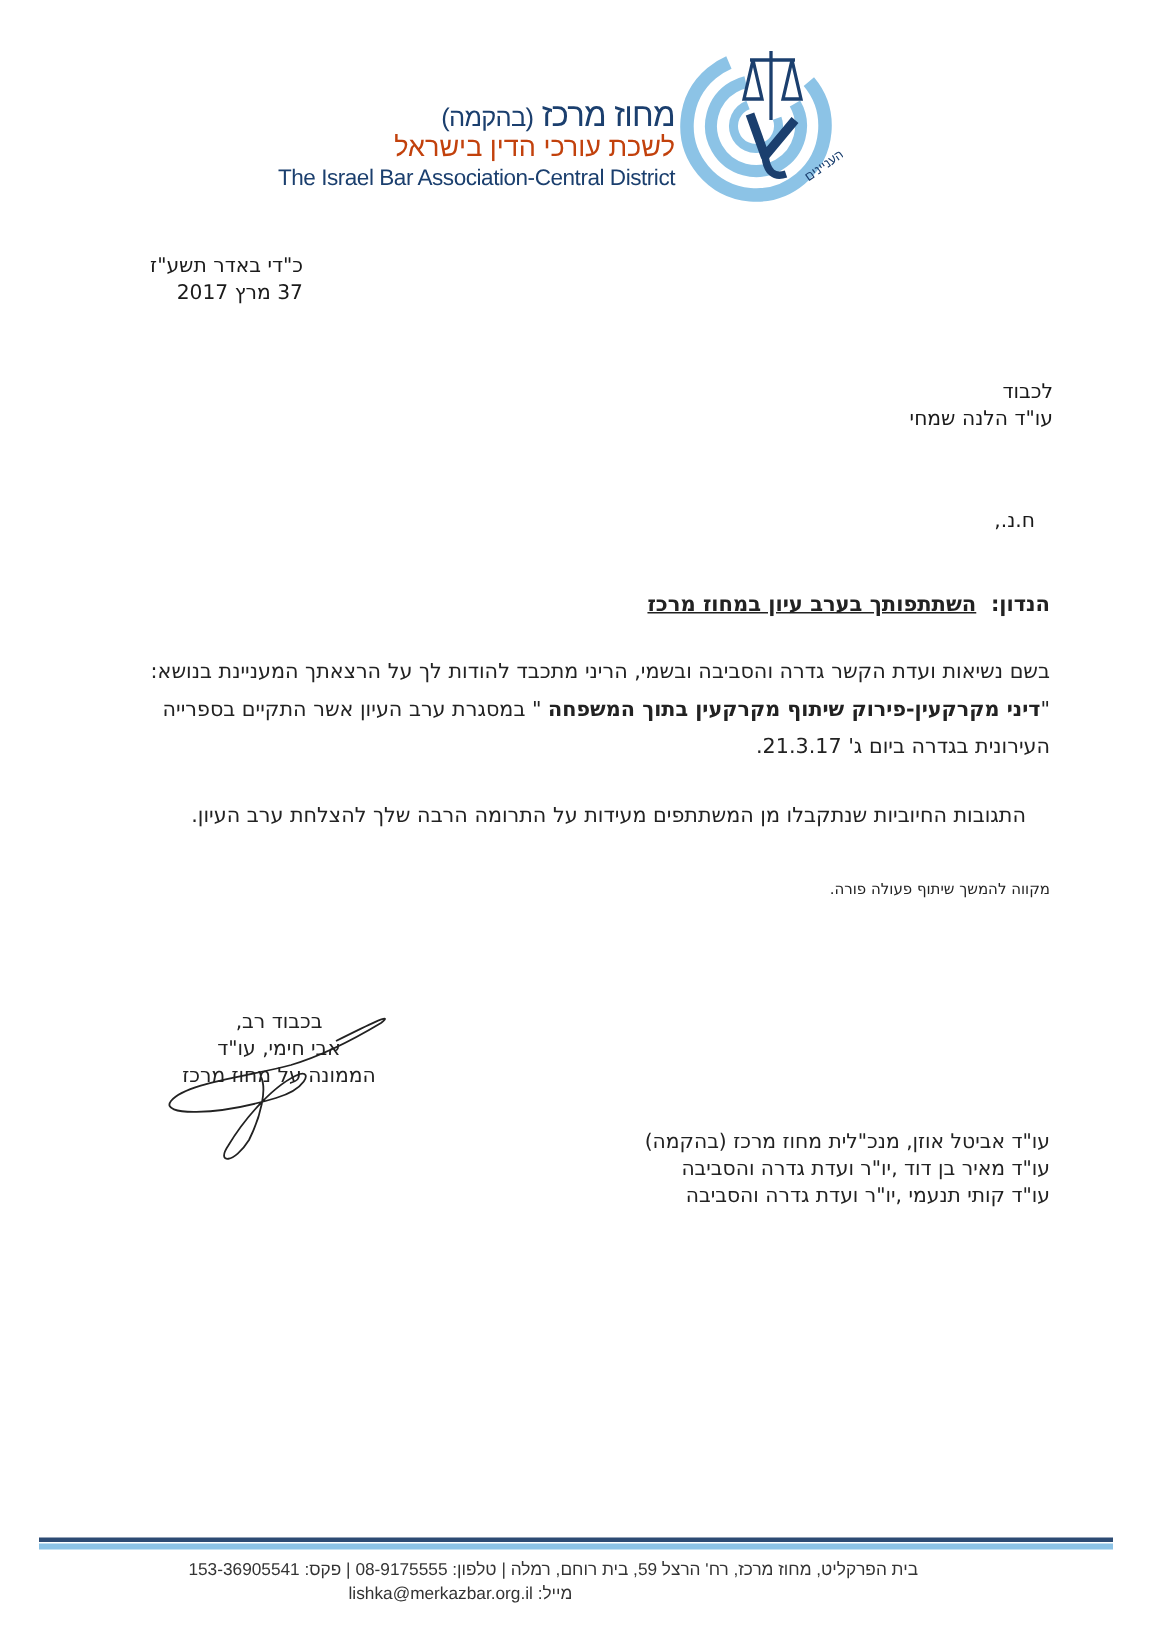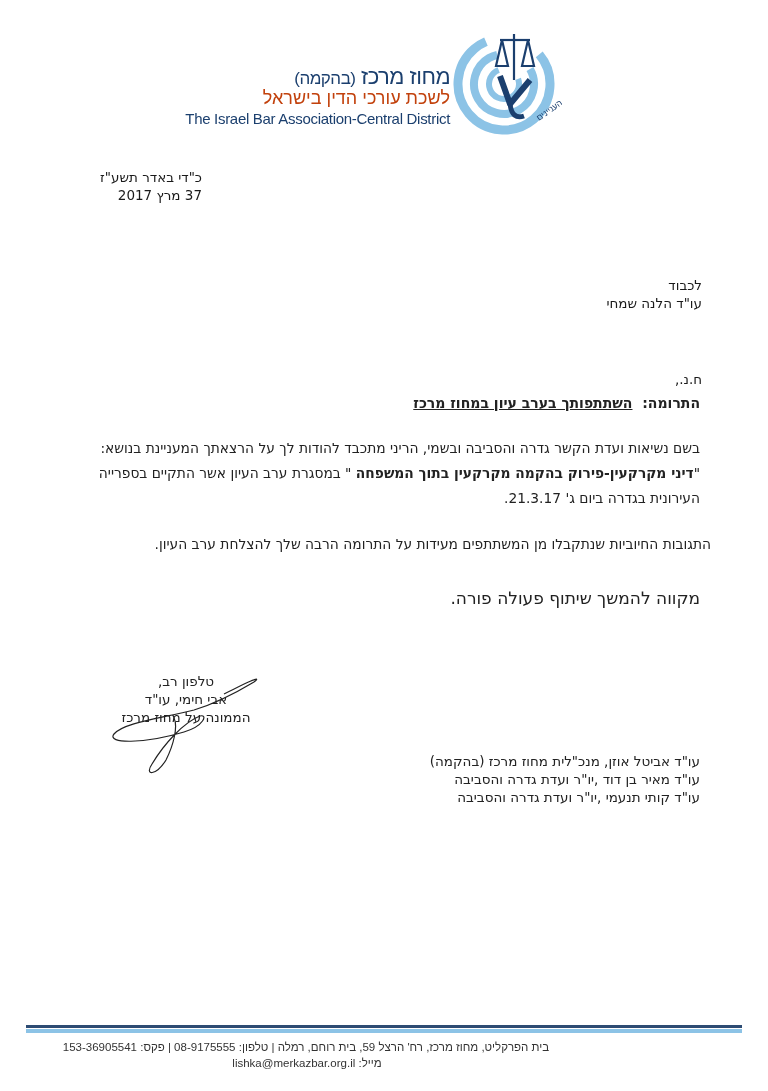--- a/index.html
+++ b/index.html
@@ -9,37 +9,37 @@
   .txt { font-size: 13.5px; line-height: 18px; color: #1a1a1a; }
 
   
   #logo-svg { position: absolute; left: 452px; top: 28px; width: 110px; height: 112px; }
   .hdr-he1 { position:absolute; right: 318px; top: 64px; font-size: 22px; color:#1b3f6e; letter-spacing: -0.5px; white-space: nowrap; font-family: "Liberation Sans", sans-serif; }
   .hdr-he1 .paren { font-size: 17px; color:#1b3f6e; }
   .hdr-he2 { position:absolute; right: 318px; top: 88px; font-size: 18px; color:#c2410c; white-space: nowrap; font-family: "Liberation Sans", sans-serif; }
   .hdr-en { position:absolute; right: 318px; top: 110px; font-size: 15px; color:#1b3f6e; white-space: nowrap; font-family: "Liberation Sans", sans-serif; letter-spacing:-0.3px; }
 
   .date-block { position:absolute; right: 566px; top: 168px; width: 140px; }
-  .recipient { position:absolute; right: 66px; top: 252px; width: 300px; margin-top: 24px; }
-  .greeting { position:absolute; right: 66px; top: 338px; margin-top: 32px; }
+  .recipient { position:absolute; right: 66px; top: 252px; width: 300px; }
+  .greeting { position:absolute; right: 78px; top: 338px; }
   .subject { position:absolute; right: 68px; top: 395px; font-weight: bold; font-size: 14px; white-space: nowrap; }
   .subject .subj-val { text-decoration: underline; margin-left: 20px; }
   .para1 { position:absolute; right: 68px; top: 436px; width: 620px; line-height: 25px; font-size: 13.8px; }
   .para1 .bold { font-weight: bold; }
-  .para2 { position:absolute; right: 57px; top: 536px; width: 620px; font-size: 13.8px; }
-  .para3 { position:absolute; right: 68px; top: 588px; width: 620px; font-size: 17px; }
+  .para2 { position:absolute; right: 84px; top: 536px; width: 620px; font-size: 13.8px; }
+  .para3 { position:absolute; right: 68px; top: 588px; width: 620px; font-size: 10px; }
 
   .sign { position:absolute; left: 106px; top: 672px; width: 160px; font-size: 13.5px; line-height: 18px; text-align: center; direction: rtl; }
   #signature-svg { position:absolute; left: 104px; top: 664px; width: 170px; height: 115px; pointer-events: none; }
 
   .cc { position:absolute; right: 68px; top: 752px; width: 360px; font-size: 13.5px; line-height: 18px; }
 
   .footer-line-dark { position:absolute; left: 26px; top: 1025px; width: 716px; height: 3px; background: #2d4b73; }
   .footer-line-light { position:absolute; left: 26px; top: 1029px; width: 716px; height: 4px; background: #8cc3e6; }
-  .footer-addr { position:absolute; left: 0; top: 1041px; width: 612px; text-align: center; direction: rtl; font-size: 11.5px; color: #333; font-family: "Liberation Sans", sans-serif; white-space: nowrap; }
+  .footer-addr { position:absolute; left: 0; top: 1041px; width: 612px; text-align: right; direction: rtl; font-size: 11.5px; color: #333; font-family: "Liberation Sans", sans-serif; white-space: nowrap; }
   .footer-mail { position:absolute; left: 0; top: 1057px; width: 614px; text-align: center; direction: rtl; font-size: 11.5px; color: #333; font-family: "Liberation Sans", sans-serif; }
 </style>
 </head>
 <body>
 
 <svg id="logo-svg" viewBox="0 0 110 112">
   <g fill="none" stroke="#8cc3e6">
     <circle cx="52" cy="56" r="46" stroke-width="9" stroke-dasharray="230 60" transform="rotate(-40 52 56)"></circle>
     <circle cx="52" cy="56" r="30" stroke-width="8" stroke-dasharray="150 40" transform="rotate(-30 52 56)"></circle>
     <circle cx="52" cy="56" r="15" stroke-width="6" stroke-dasharray="70 25" transform="rotate(-20 52 56)"></circle>
@@ -68,31 +68,31 @@
 </div>
 
 <div class="recipient rtl txt">
   <div>לכבוד</div>
   <div>עו"ד הלנה שמחי</div>
 </div>
 
 <div class="greeting rtl txt">ח.נ.,</div>
 
 <div class="subject rtl">
-  <span>התרומה:</span>&nbsp;
+  <span>הנדון:</span>&nbsp;
   <span class="subj-val">השתתפותך בערב עיון במחוז מרכז</span>
 </div>
 
-<div class="para1 rtl"><span>בשם נשיאות ועדת הקשר גדרה והסביבה  ובשמי, הריני מתכבד להודות לך על הרצאתך המעניינת בנושא: "</span><span class="bold">דיני מקרקעין-פירוק בהקמה מקרקעין בתוך המשפחה</span><span> " במסגרת ערב העיון אשר התקיים בספרייה העירונית בגדרה ביום ג' 21.3.17.</span></div>
+<div class="para1 rtl"><span>בשם נשיאות ועדת הקשר גדרה והסביבה  ובשמי, הריני מתכבד להודות לך על הרצאתך המעניינת בנושא: "</span><span class="bold">דיני מקרקעין-פירוק שיתוף מקרקעין בתוך המשפחה</span><span> " במסגרת ערב העיון אשר התקיים בספרייה העירונית בגדרה ביום ג' 21.3.17.</span></div>
 
 <div class="para2 rtl">התגובות החיוביות שנתקבלו מן המשתתפים מעידות על התרומה הרבה שלך להצלחת ערב העיון.</div>
 <div class="para3 rtl">מקווה להמשך שיתוף פעולה פורה.</div>
 
 <div class="sign">
-  <div>טלפון רב,</div>
+  <div>בכבוד רב,</div>
   <div>אבי חימי, עו"ד</div>
   <div>הממונה על מחוז מרכז</div>
 </div>
 <svg id="signature-svg" viewBox="0 0 170 115">
   <path d="M150 18 C130 30 110 40 90 46 C60 54 20 58 10 70 C2 80 40 80 80 68 C100 62 104 50 96 52 C80 58 60 80 48 100 C40 112 52 112 62 96 C70 80 74 62 70 54 M120 30 C140 20 160 10 150 18" stroke="#222" stroke-width="1.2" fill="none"></path>
 </svg>
 
 <div class="cc rtl">
   <div>עו"ד אביטל אוזן, מנכ"לית מחוז מרכז (בהקמה)</div>
   <div>עו"ד מאיר בן דוד ,יו"ר ועדת גדרה והסביבה</div>

